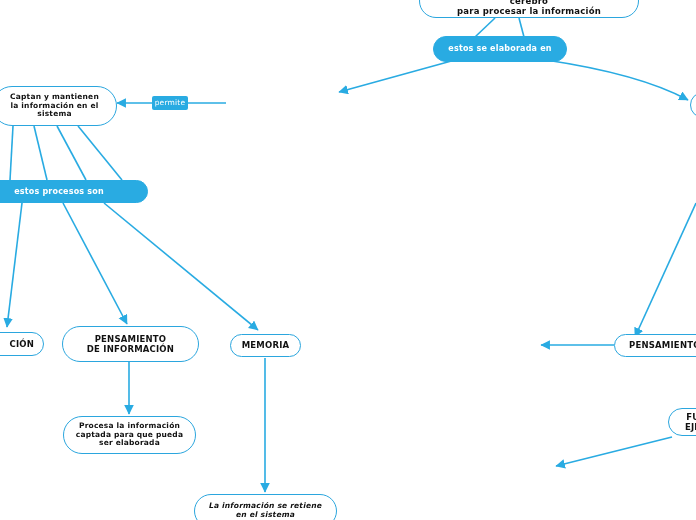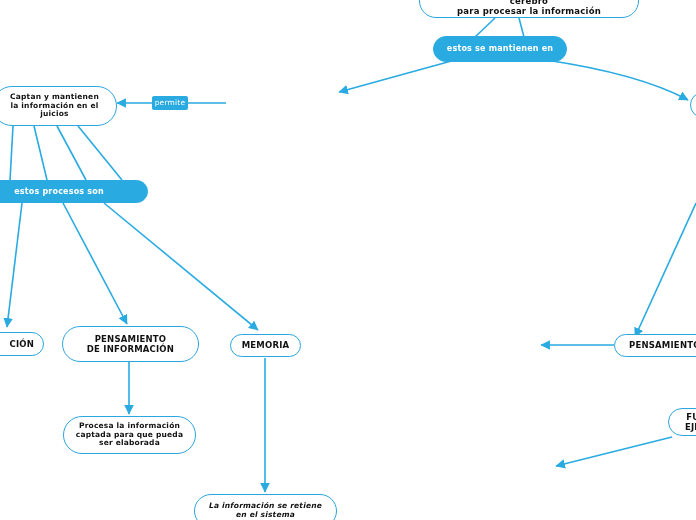--- a/index.html
+++ b/index.html
@@ -103,36 +103,36 @@
       <path d="M672,437 L556,466" marker-end="url(#ah)"></path>
     </g>
   </svg>
 
   <div class="node node-outline t-title" style="left:419px; top:-16px; width:220px; height:34px; padding:0 10px;">
     <span style="white-space:pre-line;">Operaciones mentales que realiza el cerebro
 para procesar la información</span>
   </div>
 
   <div class="node node-filled t-fill" style="left:433px; top:36px; width:134px; height:26px;">
-    <span>estos se mantienen en</span>
+    <span>estos se elaborada en</span>
   </div>
 
 
   <div class="node node-outline t-head" style="left:690px; top:92px; width:70px; height:26px;">
     <span></span>
   </div>
 
   <div class="node node-tag t-tag" style="left:152px; top:96px; width:36px; height:14px;">
     <span>permite</span>
   </div>
 
   <div class="node node-outline t-body" style="left:-8px; top:86px; width:125px; height:40px; padding:0 8px;">
     <span style="white-space:pre-line;">Captan y mantienen
 la información en el
-juicios</span>
+sistema</span>
   </div>
 
   <div class="node node-filled t-fill" style="left:-30px; top:180px; width:178px; height:23px;">
     <span>estos procesos son</span>
   </div>
 
   <div class="node node-outline t-head" style="left:-44px; top:332px; width:88px; height:24px; justify-content:flex-end; padding-right:9px;">
     <span>CIÓN</span>
   </div>
 

